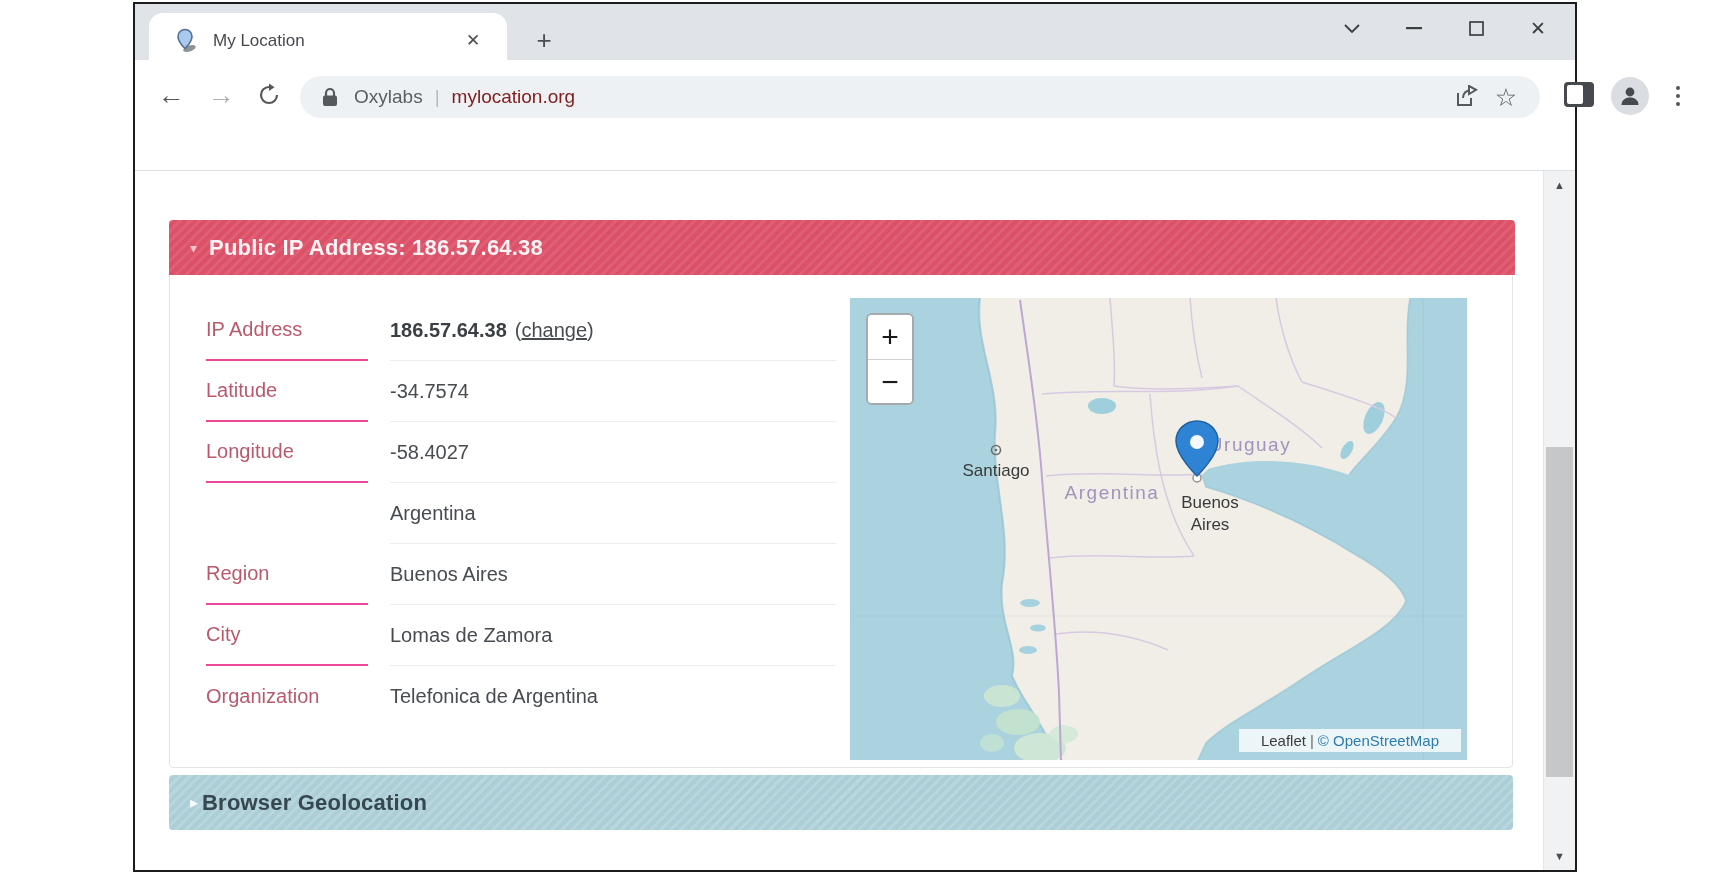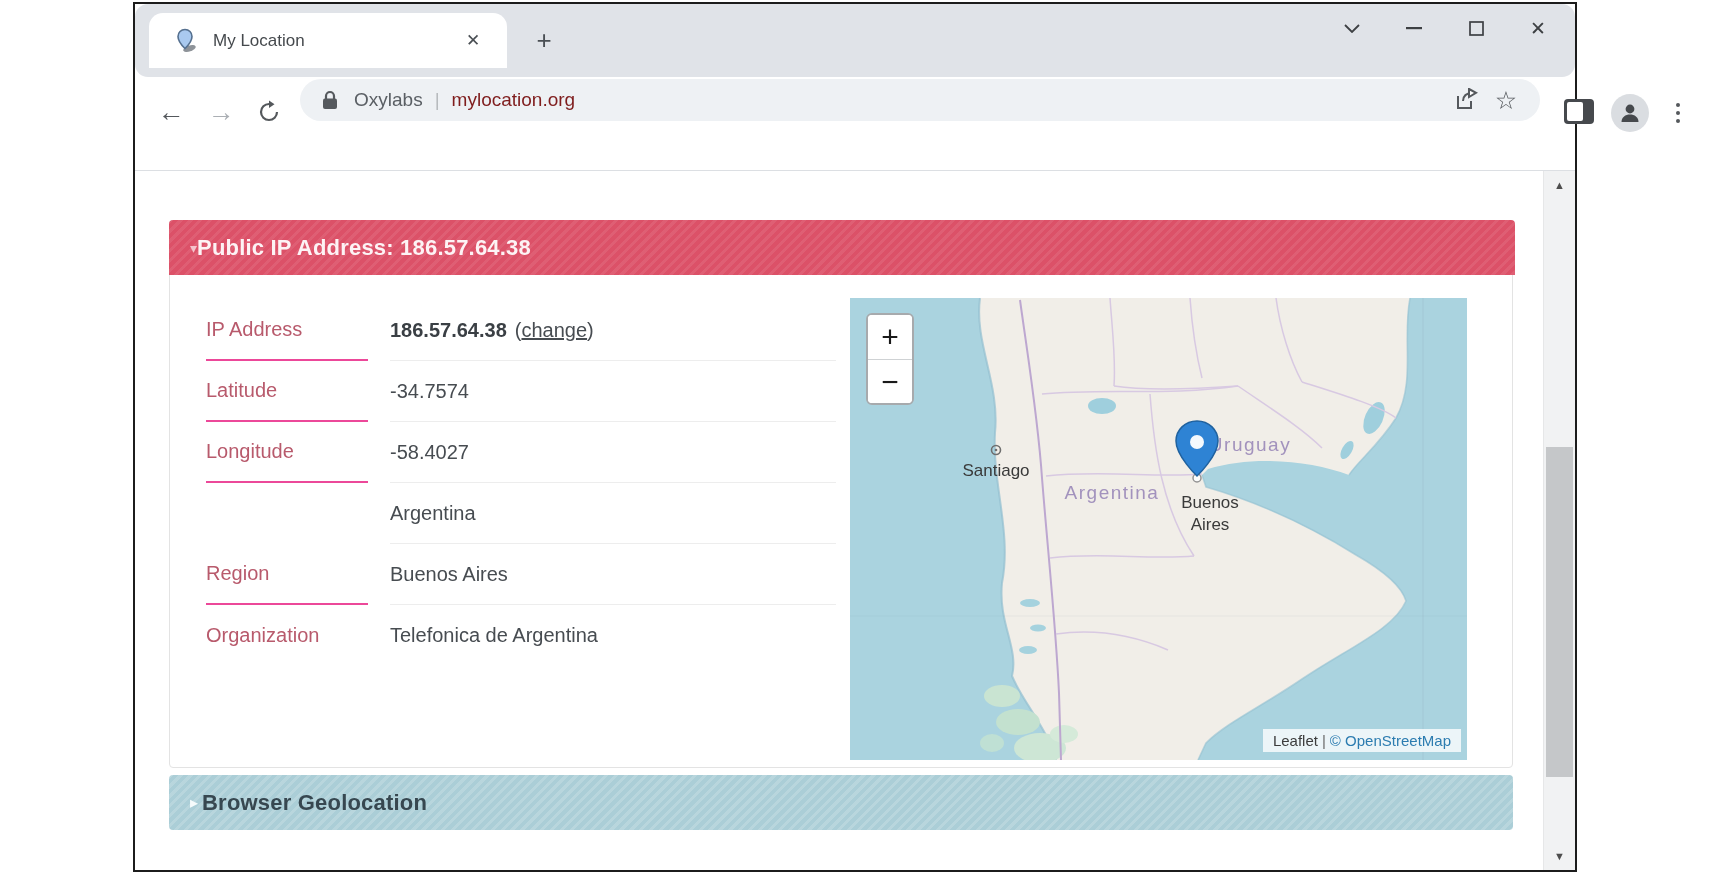--- a/index.html
+++ b/index.html
@@ -4,42 +4,42 @@
 <style>
   * { margin:0; padding:0; box-sizing:border-box; }
   html,body { width:1722px; height:872px; background:#ffffff; font-family:"Liberation Sans", sans-serif; overflow:hidden; }
   .stage { position:relative; width:1722px; height:872px; background:#fff; }
 
   
   .window { position:absolute; left:133px; top:2px; width:1444px; height:870px;
             border:2px solid #1c1c1c; background:#fff; }
 
   
-  .tabstrip { position:relative; width:100%; height:73px; background:#e0e3e8;border-radius:13px; }
+  .tabstrip { position:relative; width:100%; height:56px; background:#e0e3e8; }
   .tab { position:absolute; left:14px; top:9px; width:358px; height:55px; background:#fff;
          border-radius:14px 14px 0 0; display:flex; align-items:center; padding:0 14px; }
   .favicon { width:24px; height:26px; margin-left:12px; flex:0 0 auto; }
   .tab-title { margin-left:14px; font-size:17px; color:#45494d; flex:1 1 auto; white-space:nowrap; overflow:hidden; }
   .tab-close { flex:0 0 auto; font-size:17px; color:#4a4f54; width:28px; height:28px; line-height:28px;
                text-align:center; border-radius:50%; cursor:pointer; margin-right:6px; }
   .newtab { position:absolute; left:392px; top:20px; width:34px; height:34px; text-align:center; line-height:32px;
             font-size:26px; color:#4a4f54; border-radius:50%; cursor:pointer; }
   .win-controls { position:absolute; right:6px; top:0; height:48px; display:flex; align-items:center; }
   .winbtn { width:62px; height:40px; display:flex; align-items:center; justify-content:center; color:#3d4043; }
   .winbtn svg { display:block; }
   .winbtn.close { font-size:19px; }
 
   
   .toolbar { position:relative; width:100%; height:69px; background:#fff; }
   .navbtn { position:absolute; top:17px; width:36px; height:36px; display:flex; align-items:center;
             justify-content:center; font-size:27px; color:#54585c; border-radius:50%; }
   .navbtn.back { left:18px; }
   .navbtn.fwd  { left:68px; color:#abafb4; }
   .navbtn.reload { left:116px; }
-  .omnibox { position:absolute; left:165px; top:2px; width:1240px; height:42px; background:#eef1f4;
+  .omnibox { position:absolute; left:165px; top:16px; width:1240px; height:42px; background:#eef1f4;
              border-radius:21px; display:flex; align-items:center; }
   .lock { margin-left:22px; flex:0 0 auto; }
   .url-site { margin-left:16px; font-size:19px; color:#5a5f64; }
   .url-sep { margin:0 12px; font-size:19px; color:#b6babd; }
   .url-domain { font-size:19px; color:#7f1d1d; }
   .omni-spacer { flex:1 1 auto; }
   .omni-icon { flex:0 0 auto; width:40px; height:40px; display:flex; align-items:center; justify-content:center; }
   .star-glyph { font-size:25px; color:#55595d; }
   .sidepanel { position:absolute; left:1429px; top:22px; width:30px; height:25px; background:#46494d; border-radius:4px; }
   .sidepanel .pane { position:absolute; left:3px; top:3px; width:16px; height:19px; background:#fff; border-radius:2px; }
@@ -62,41 +62,41 @@
   .sb-thumb { position:absolute; left:2px; top:276px; width:27px; height:330px; background:#c5c7c9; }
 
   
   .card { position:absolute; left:34px; top:49px; width:1344px; height:548px; background:#fff;
           border:1px solid #e3e3e3; border-radius:4px; }
   .banner { position:absolute; left:-1px; top:-1px; width:1346px; height:55px; border-radius:4px 4px 0 0;
             background-color:var(--banner,#dc5168);
             background-image:repeating-linear-gradient(135deg, rgba(255,255,255,0.08) 0 3px, rgba(255,255,255,0) 3px 7px);
             display:flex; align-items:center; }
   .banner .caret { margin-left:21px; font-size:14px; color:#f4c3cc; }
-  .banner .title { margin-left:0; font-size:22px; font-weight:bold; color:#fdf3f5; letter-spacing:0.2px; }
+  .banner .title { margin-left:12px; font-size:22px; font-weight:bold; color:#fdf3f5; letter-spacing:0.2px; }
 
   .rows { position:absolute; left:0; top:79px; width:680px; }
   .row { position:relative; height:61px; }
   .cell-label { position:absolute; left:36px; top:0; width:162px; height:100%; display:flex; align-items:center;
                 font-size:20px; color:var(--label,#b85a6c); border-bottom:2px solid #ec4899; }
   .cell-value { position:absolute; left:220px; top:0; width:446px; height:100%; display:flex; align-items:center;
                 font-size:20px; color:#474c51; border-bottom:1px solid #ededed;text-align:center; }
   .row:last-child .cell-label, .row:last-child .cell-value { border-bottom:none; }
   .cell-value b { color:#3a3f44; margin-right:8px; }
   .cell-value .chg { text-decoration:underline; cursor:pointer; }
 
   
   .map { position:absolute; left:680px; top:77px; width:617px; height:462px; background:var(--water,#aad3df); overflow:hidden; }
   .map svg.geo { position:absolute; left:0; top:0; }
   .zoomctl { position:absolute; left:16px; top:15px; width:48px; border:2px solid #a7aaad; border-radius:6px;
              background:#fff; overflow:hidden; }
   .zoombtn { width:100%; height:44px; display:flex; align-items:center; justify-content:center; font-size:30px;
              color:#1a1a1a; background:#fff; cursor:pointer; }
   .zoombtn + .zoombtn { border-top:1px solid #cfd2d4; }
-  .attribution { position:absolute; right:6px; bottom:8px; background:rgba(255,255,255,0.78); padding:3px 10px;
+  .attribution { position:absolute; right:6px; bottom:8px; background:rgba(255,255,255,0.78); padding:3px 22px;
                  font-size:15px; color:#3c3c3c; white-space:nowrap; }
   .attribution .osm { color:#2c7cb0; }
   .attribution .sep { color:#6a6a6a; margin:0 4px; }
 
   
   .accordion { position:absolute; left:34px; top:604px; width:1344px; height:55px; border-radius:4px;
                background-color:var(--accordion,#abced7);
                background-image:repeating-linear-gradient(135deg, rgba(255,255,255,0.16) 0 3px, rgba(255,255,255,0) 3px 7px);
                display:flex; align-items:center; cursor:pointer; }
   .accordion .caret { margin-left:21px; font-size:16px; color:#f6fbfc; }
@@ -211,20 +211,24 @@
               <div class="cell-value">-58.4027</div>
             </div>
             <div class="row">
               <div class="cell-value">Argentina</div>
             </div>
             <div class="row">
               <div class="cell-label">Region</div>
               <div class="cell-value">Buenos Aires</div>
             </div>
             <div class="row">
+              <div class="cell-label">City</div>
+              <div class="cell-value">Lomas de Zamora</div>
+            </div>
+            <div class="row">
               <div class="cell-label">Organization</div>
               <div class="cell-value">Telefonica de Argentina</div>
             </div>
           </div>
 
         <div class="map">
           <svg class="geo" width="617" height="462" viewBox="0 0 617 462">
 
             <rect x="0" y="0" width="617" height="462" fill="#aad3df"></rect>
 

